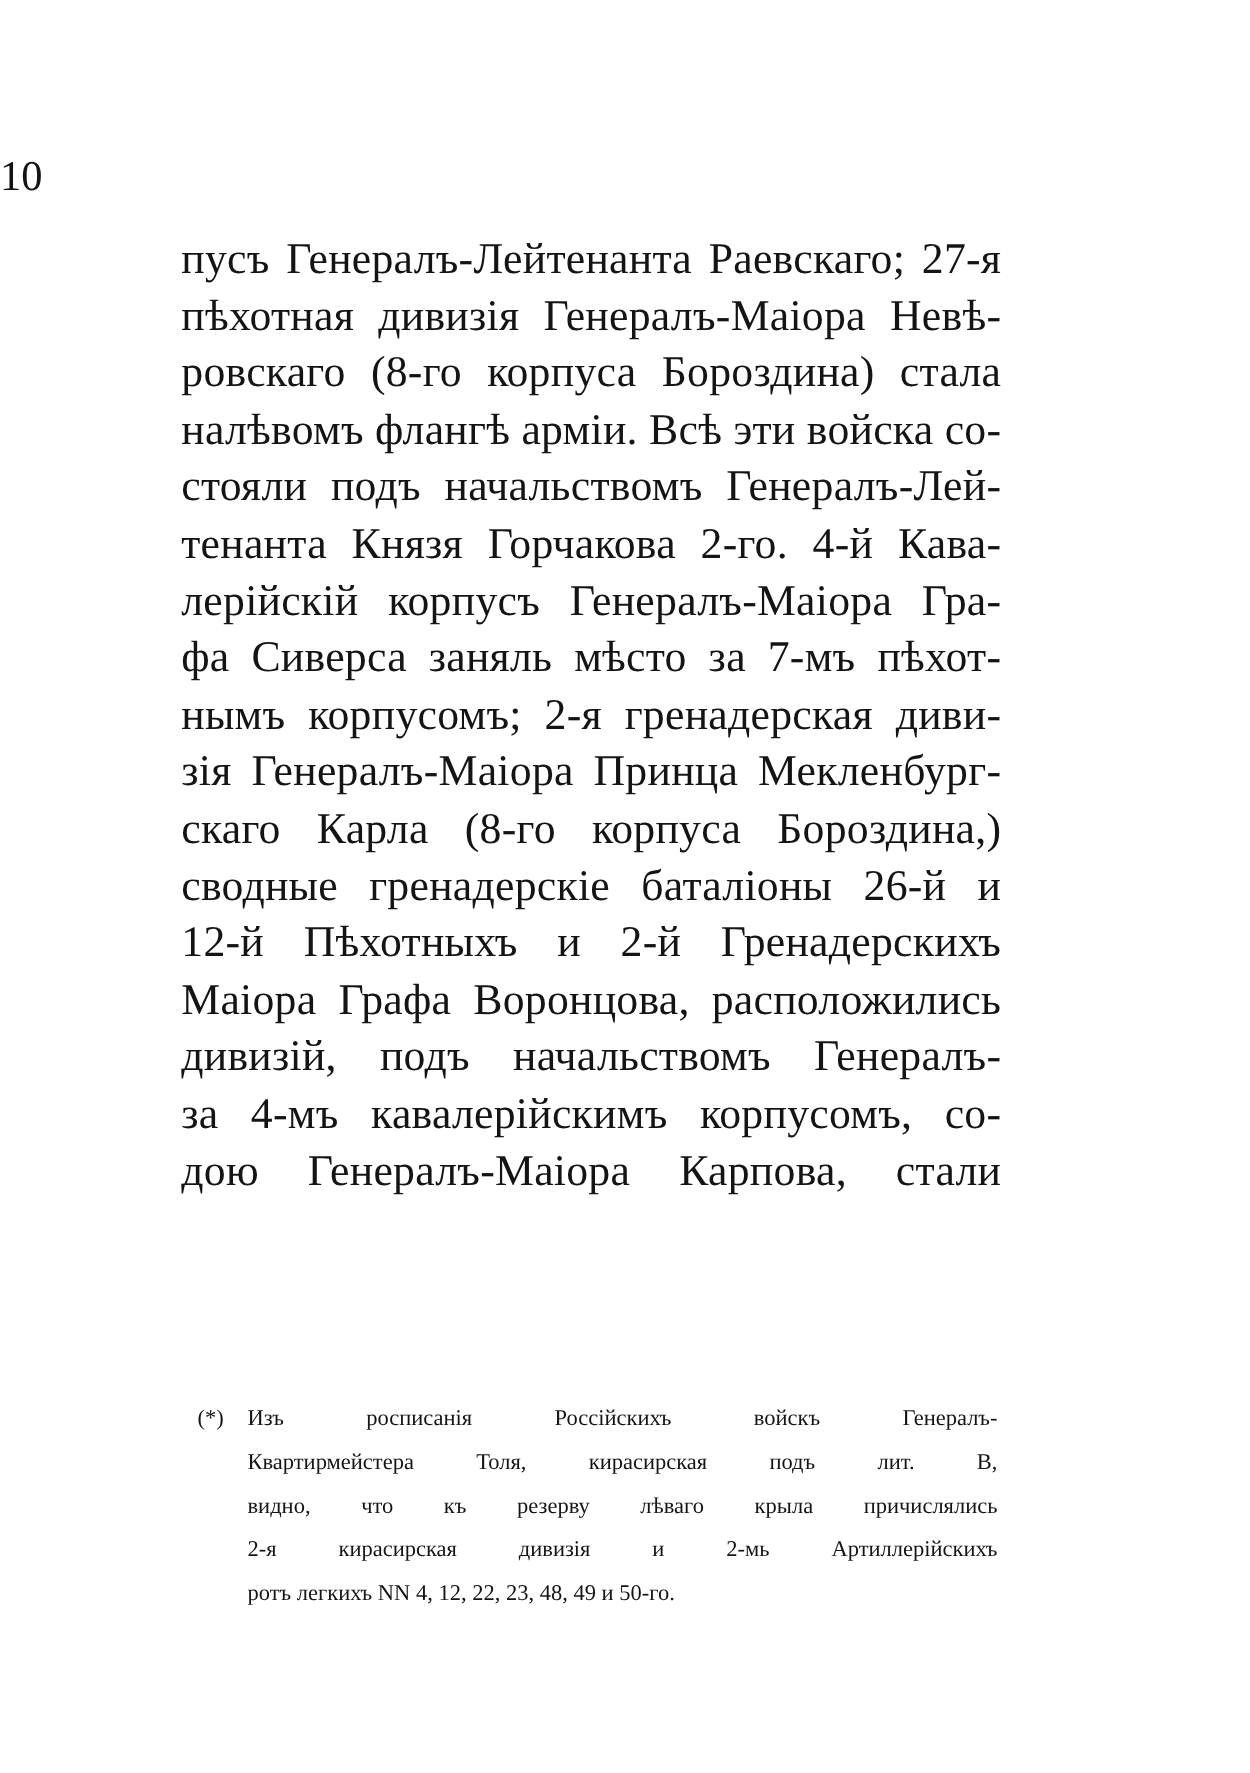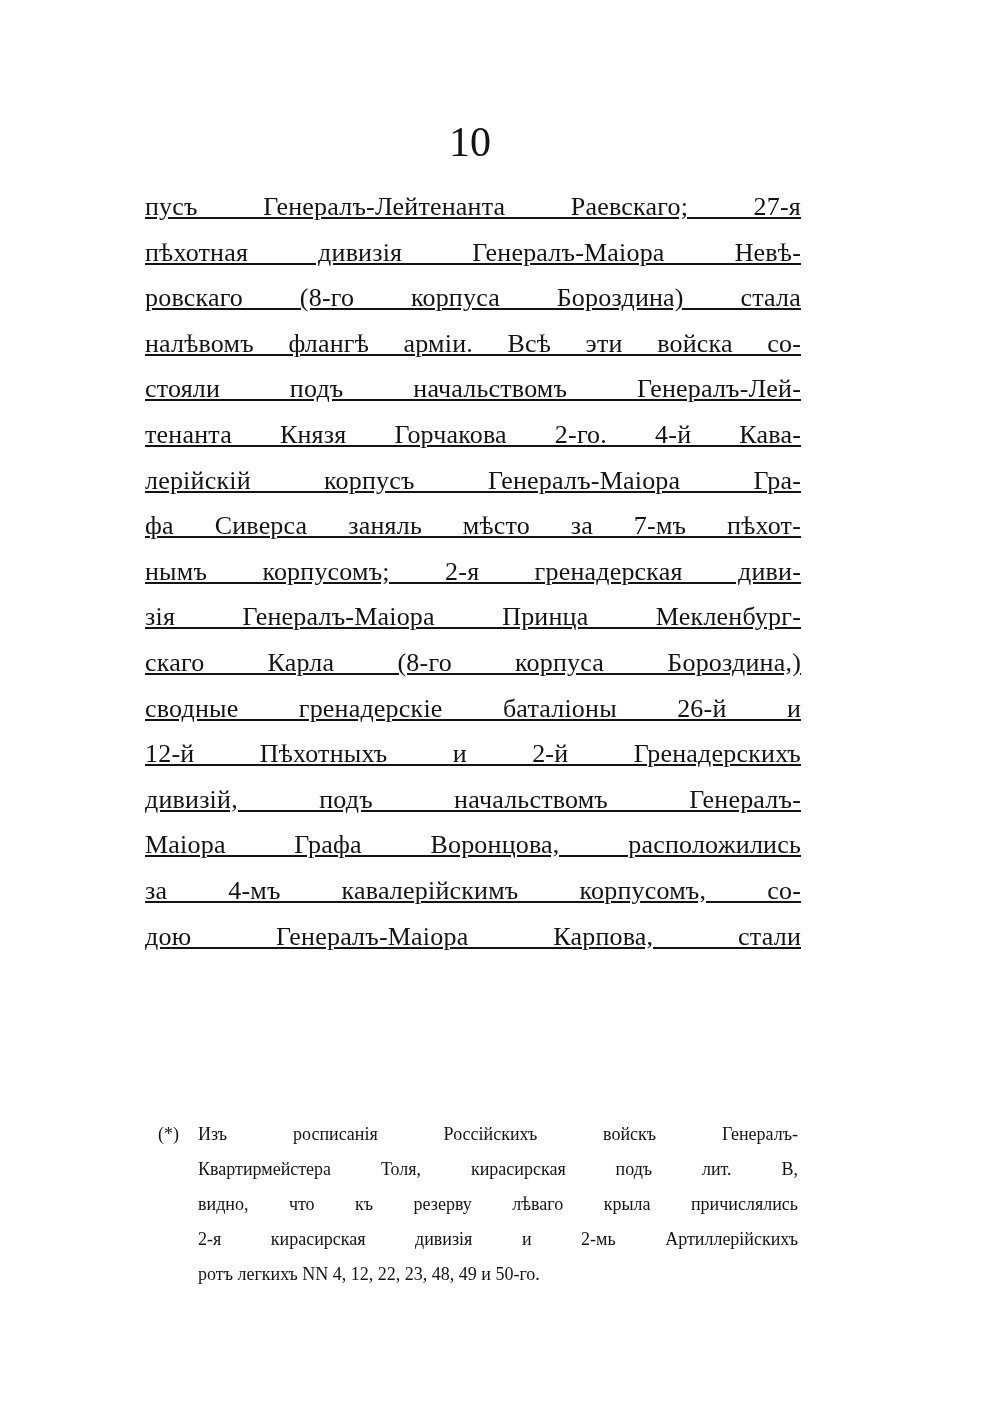--- a/index.html
+++ b/index.html
@@ -13,42 +13,40 @@
       position: relative;
       overflow: hidden;
       color: #141414;
       font-family: "DejaVu Serif", "Liberation Serif", serif;
     }
     .page-number {
       position: absolute;
       top: 118px;
       left: 0;
       width: 940px;
-      text-align: center;
-      font-size: 42px;
+      font-size: 34px;
       line-height: 48px;
       font-family: "Liberation Serif", "DejaVu Serif", serif;
     }
     .body-text {
       position: absolute;
       top: 184px;
       left: 145px;
       width: 656px;
     }
     .line {
       display: block;
       height: 45.6px;
       line-height: 45.6px;
-      font-size: 26px;
+      font-size: 35px;
       white-space: nowrap;
       text-align: justify;
       text-align-last: justify;
       font-family: "Liberation Serif", "DejaVu Serif", serif;
       letter-spacing: 0.2px;
-      text-decoration: underline;
     }
     .line.last {
       text-align-last: justify;
     }
     .footnote {
       position: absolute;
       top: 1117px;
       left: 158px;
       width: 640px;
     }
@@ -86,22 +84,22 @@
   <span class="line">налѣвомъ флангѣ арміи. Всѣ эти войска со-</span>
   <span class="line">стояли подъ начальствомъ Генералъ-Лей-</span>
   <span class="line">тенанта Князя Горчакова 2-го. 4-й Кава-</span>
   <span class="line">лерійскій корпусъ Генералъ-Маіора Гра-</span>
   <span class="line">фа Сиверса заняль мѣсто за 7-мъ пѣхот-</span>
   <span class="line">нымъ корпусомъ; 2-я гренадерская диви-</span>
   <span class="line">зія Генералъ-Маіора Принца Мекленбург-</span>
   <span class="line">скаго Карла (8-го корпуса Бороздина,)</span>
   <span class="line">сводные гренадерскіе баталіоны 26-й и</span>
   <span class="line">12-й Пѣхотныхъ и 2-й Гренадерскихъ</span>
+  <span class="line">Маіора Графа Воронцова, расположились</span>
   <span class="line">дивизій, подъ начальствомъ Генералъ-</span>
-  <span class="line">Маіора Графа Воронцова, расположились</span>
   <span class="line">за 4-мъ кавалерійскимъ корпусомъ, со-</span>
   <span class="line last">дою Генералъ-Маіора Карпова, стали</span>
 </div>
 
 <div class="footnote">
   <span class="fn-line"><span class="fn-marker">(*)</span><span>Изъ росписанія Россійскихъ войскъ Генералъ-</span></span>
   <span class="fn-line indent">Квартирмейстера Толя, кирасирская подъ лит. В,</span>
   <span class="fn-line indent">видно, что къ резерву лѣваго крыла причислялись</span>
   <span class="fn-line indent">2-я кирасирская дивизія и 2-мь Артиллерійскихъ</span>
   <span class="fn-line indent last">ротъ легкихъ NN 4, 12, 22, 23, 48, 49 и 50-го.</span>

